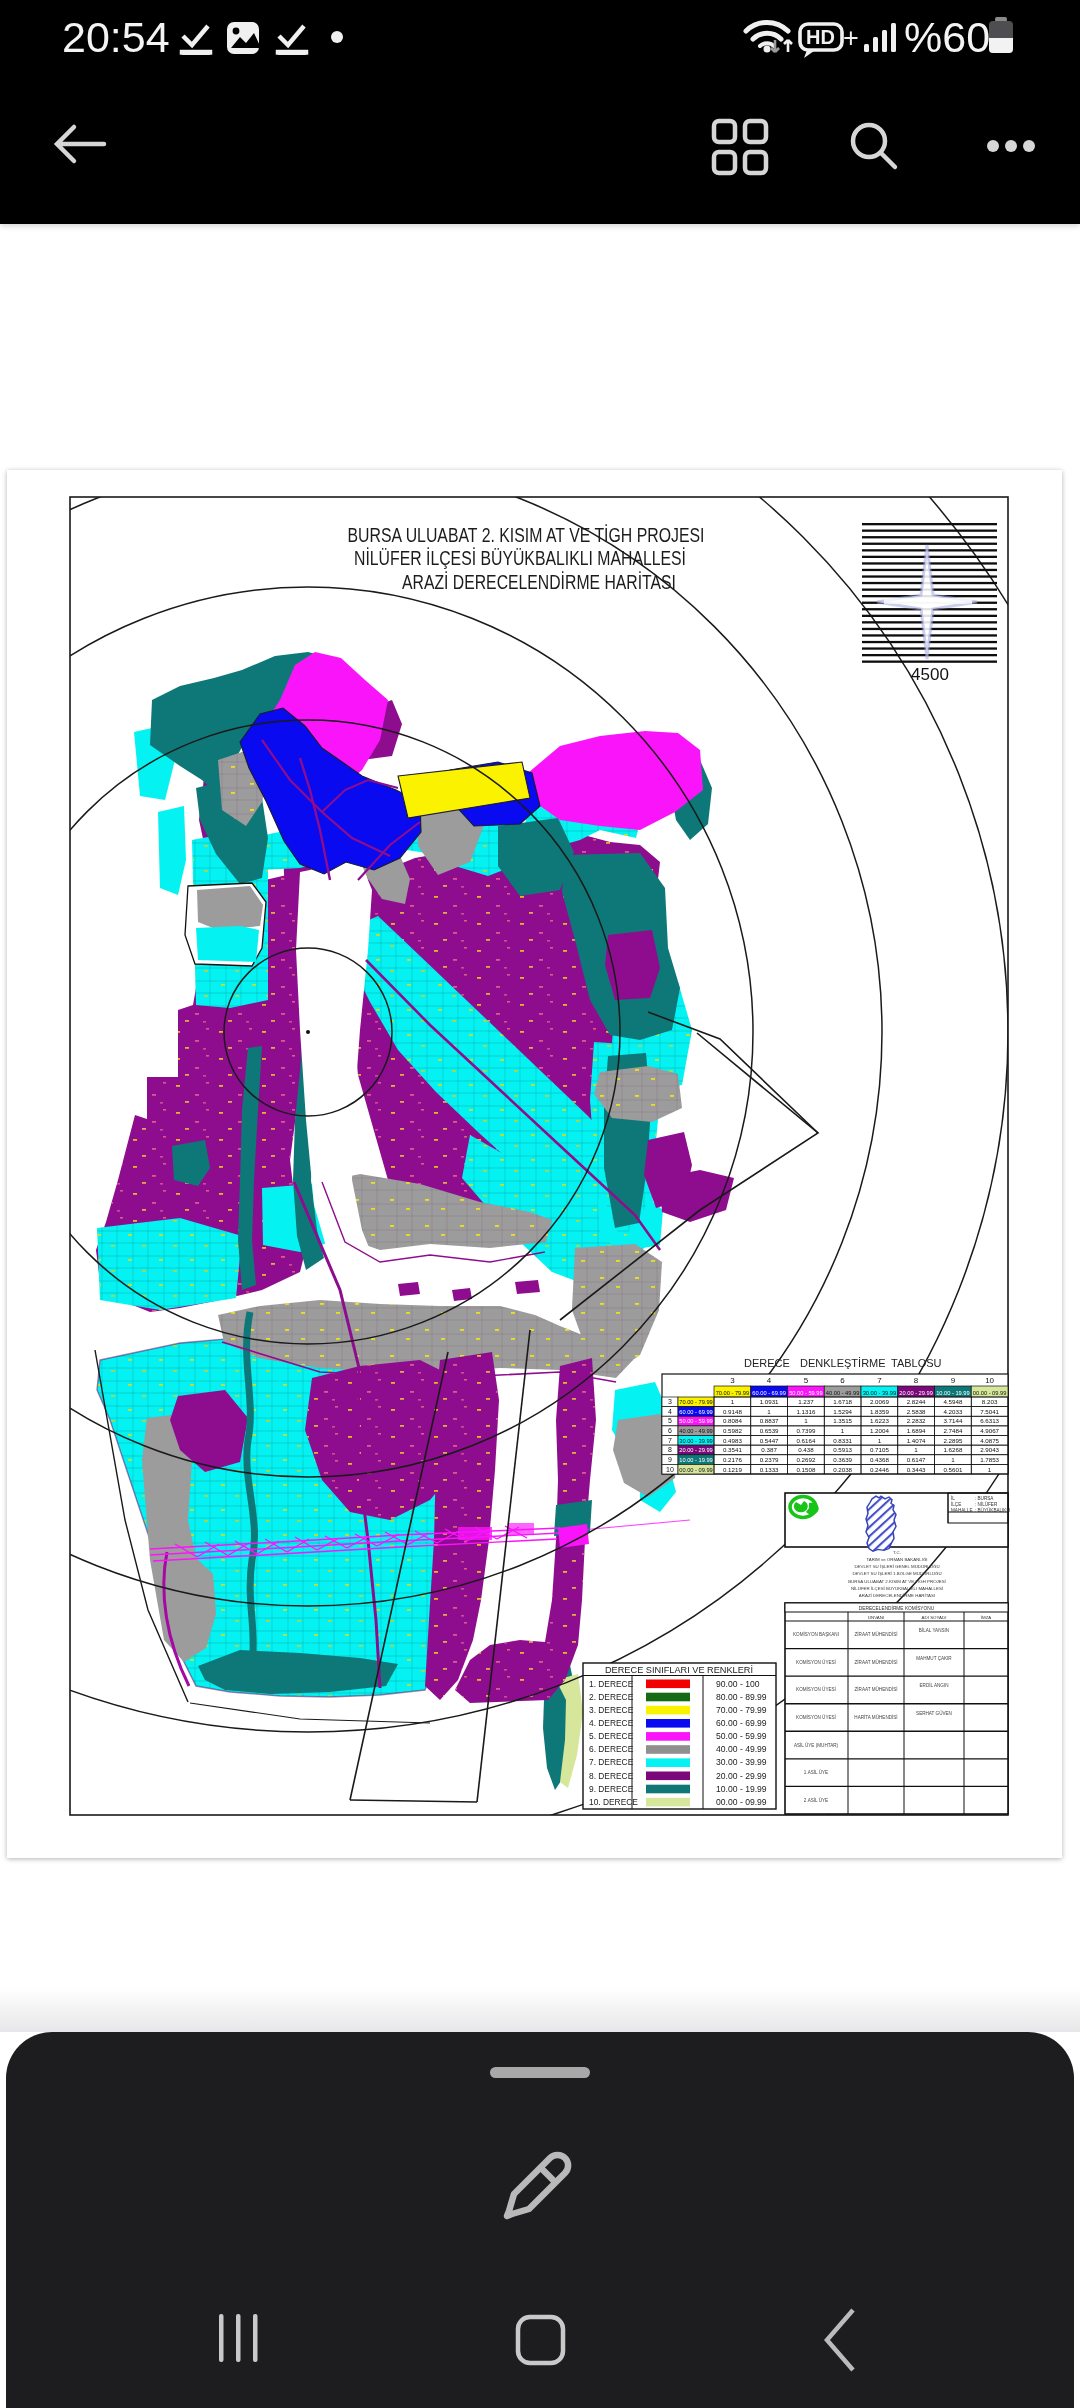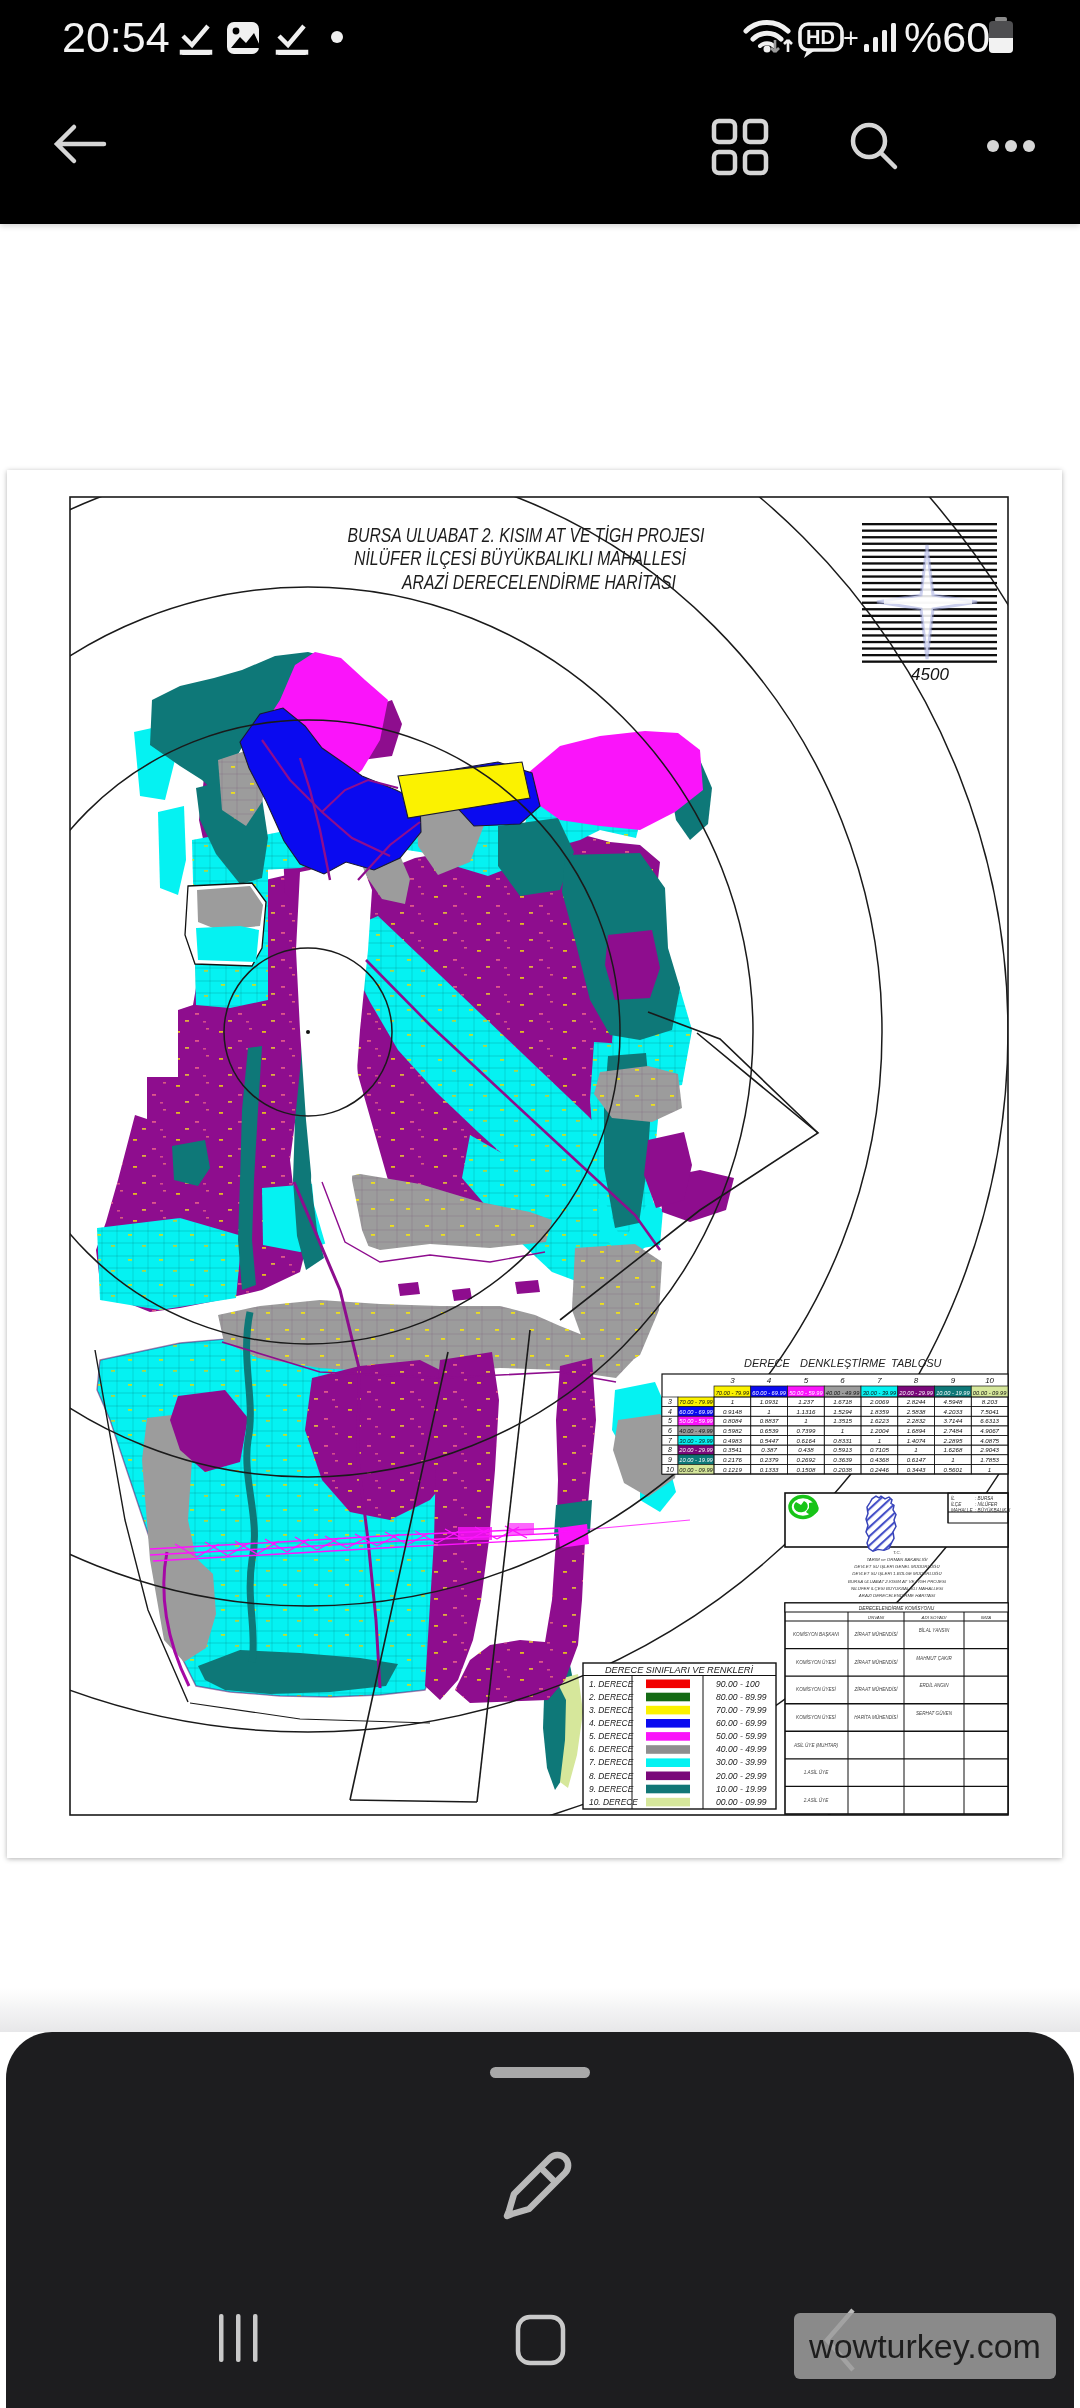--- a/index.html
+++ b/index.html
@@ -1,20 +1,20 @@
 <!DOCTYPE html>
 <html><head><meta charset="utf-8">
 <style>
 html,body{margin:0;padding:0;background:#fff;width:1080px;height:2408px;overflow:hidden;
 font-family:"Liberation Sans",sans-serif;}
 .abs{position:absolute;}
 #page{position:relative;width:1080px;height:1777px;background:#fff;}
 #topbar{position:absolute;left:0;top:0;width:1080px;height:224px;background:#000;box-shadow:0 2px 6px rgba(0,0,0,0.18);}
 #doc{position:absolute;left:7px;top:470px;width:1055px;height:1388px;background:#737373;
-box-shadow:0 1px 5px rgba(0,0,0,0.30);font-style:italic;}
+box-shadow:0 1px 5px rgba(0,0,0,0.30);}
 #panel{position:absolute;left:6px;top:2032px;width:1068px;height:376px;background:#1d1d1f;
 border-radius:46px 46px 0 0;}
 #wm{position:absolute;left:794px;top:2313px;width:262px;height:66px;background:rgba(158,158,158,0.85);
 border-radius:6px;color:#1e1e1e;font-size:34px;line-height:66px;text-align:center;}
 </style></head><body>
 <div id="page">
 <div id="topbar">
 <svg width="1080" height="224" viewBox="0 0 1080 224">
  <text x="62" y="52" font-size="43" fill="#f4f4f4">20:54</text>
  <g stroke="#f0f0f0" stroke-width="4.5" fill="none">
@@ -568,14 +568,13 @@
  <g fill="#c9c9c9">
   <rect x="219" y="2314" width="4.5" height="48" rx="2"></rect>
   <rect x="236" y="2314" width="4.5" height="48" rx="2"></rect>
   <rect x="253" y="2314" width="4.5" height="48" rx="2"></rect>
  </g>
  <rect x="518" y="2317" width="45" height="46" rx="12" fill="none" stroke="#c9c9c9" stroke-width="4.5"></rect>
  <path d="M853,2310 L827,2340 853,2370" fill="none" stroke="#bbb" stroke-width="4.5"></path>
 </svg>
 </div>
 <div class="abs" style="left:0;top:1988px;width:1080px;height:44px;background:linear-gradient(#ffffff,#e7e7e9);"></div>
-<div id="wm">wowturkey.com</div>
 </div>
 
 </body></html>

